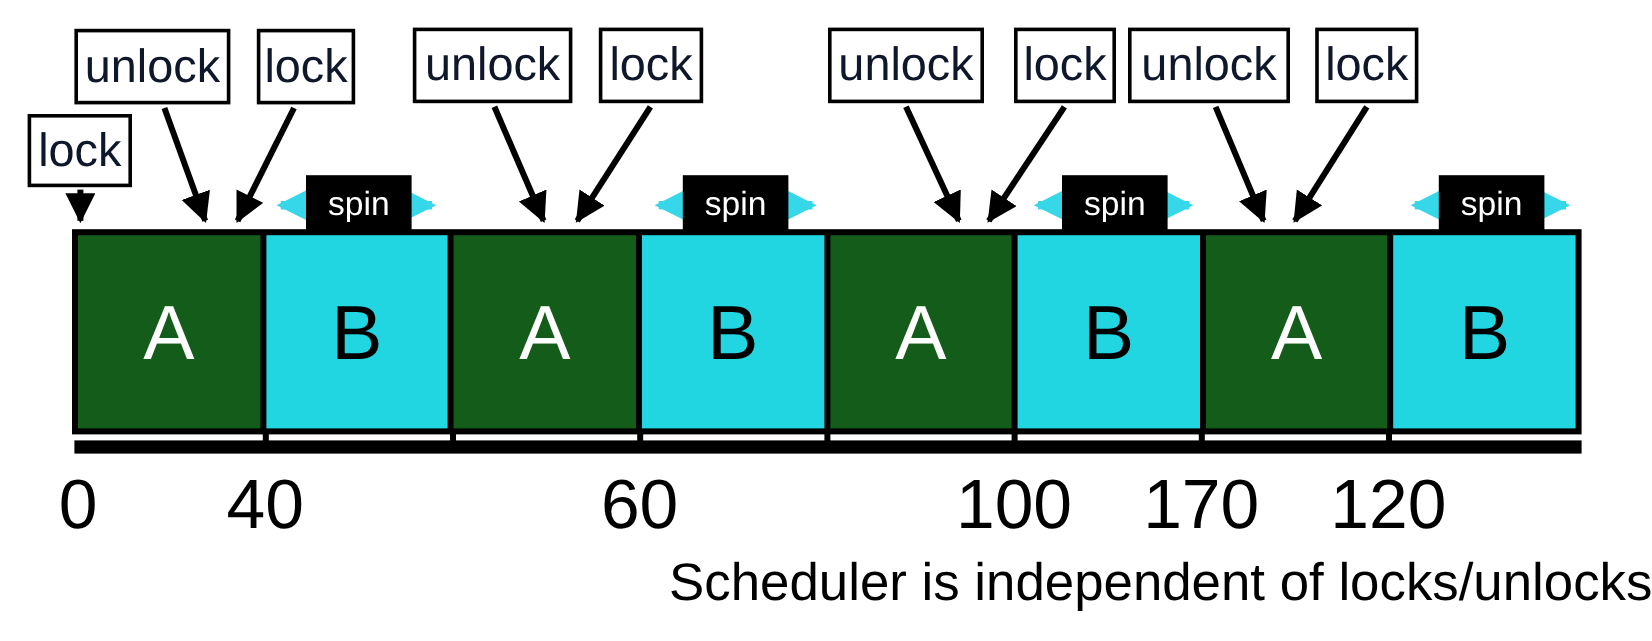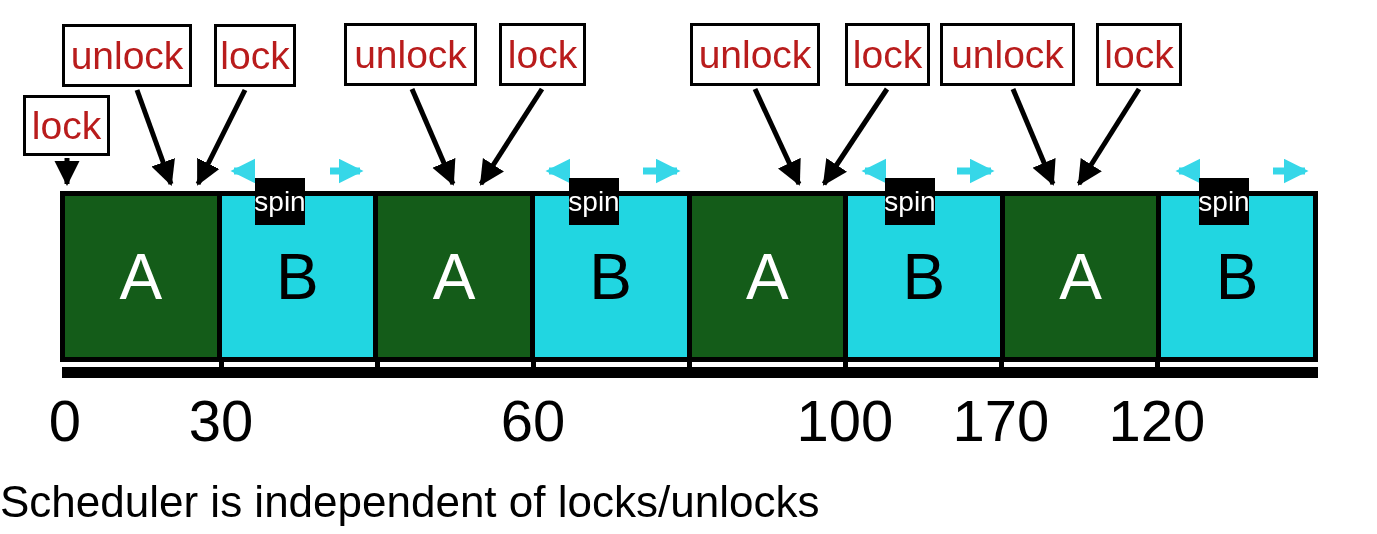--- a/index.html
+++ b/index.html
@@ -4,50 +4,50 @@
 <style>
   html,body{margin:0;padding:0;background:#ffffff;}
   .stage{
     position:relative;width:1377px;height:534px;background:#ffffff;
     font-family:"Liberation Sans", sans-serif;overflow:hidden;
   }
   
   .ann{
     position:absolute;background:#ffffff;border:3px solid #000000;
     display:flex;align-items:center;justify-content:center;
-    font-size:39px;color:#b91c1c;line-height:1;box-sizing:border-box;
+    font-size:39px;color:#0f172a;line-height:1;box-sizing:border-box;
     letter-spacing:0px;
   }
   
   .bar{
     position:absolute;left:60px;top:191px;width:1258px;height:171px;
     background:#000000;display:flex;gap:5px;padding:5px;box-sizing:border-box;
   }
   .seg{
     flex:1;display:flex;align-items:center;justify-content:center;
     font-size:64px;line-height:1;
   }
   .seg.a{background:#145c19;color:#ffffff;}
   .seg.b{background:#21d6e1;color:#000000;}
   
   .spin{
-    position:absolute;top:146px;width:50px;height:47px;background:#000000;
+    position:absolute;top:146px;width:88px;height:47px;background:#000000;
     color:#ffffff;display:flex;align-items:center;justify-content:center;
-    font-size:28px;line-height:1;margin-top:32px;
+    font-size:28px;line-height:1;
   }
   
   .axis-line{position:absolute;left:62px;top:367px;width:1256px;height:11px;background:#000000;}
   .axis-tick{position:absolute;top:359px;width:5px;height:9px;background:#000000;}
   .tick-label{
     position:absolute;top:392px;transform:translateX(-50%);
     font-size:58px;color:#000000;line-height:1;
   }
   .caption{
-    position:absolute;left:0;right:0;top:464px;text-align:left;
-    font-size:44px;color:#000000;line-height:1;margin-top:16px;
+    position:absolute;left:0;right:0;top:464px;text-align:right;
+    font-size:44px;color:#000000;line-height:1;
   }
   .overlay{position:absolute;left:0;top:0;width:1377px;height:534px;pointer-events:none;}
 </style>
 </head>
 <body>
 
 <div class="stage">
 
   <div class="bar">
     <div class="seg a">A</div>
@@ -108,21 +108,21 @@
   <div class="axis-line"></div>
   <div class="axis-tick" style="left:219px"></div>
   <div class="axis-tick" style="left:375px"></div>
   <div class="axis-tick" style="left:531px"></div>
   <div class="axis-tick" style="left:687px"></div>
   <div class="axis-tick" style="left:843px"></div>
   <div class="axis-tick" style="left:999px"></div>
   <div class="axis-tick" style="left:1155px"></div>
 
   <span class="tick-label" style="left:65px">0</span>
-  <span class="tick-label" style="left:221px">30</span>
+  <span class="tick-label" style="left:221px">40</span>
   <span class="tick-label" style="left:533px">60</span>
   <span class="tick-label" style="left:845px">100</span>
   <span class="tick-label" style="left:1001px">170</span>
   <span class="tick-label" style="left:1157px">120</span>
 
   <div class="caption">Scheduler is independent of locks/unlocks</div>
 
 </div>
 
 </body></html>

